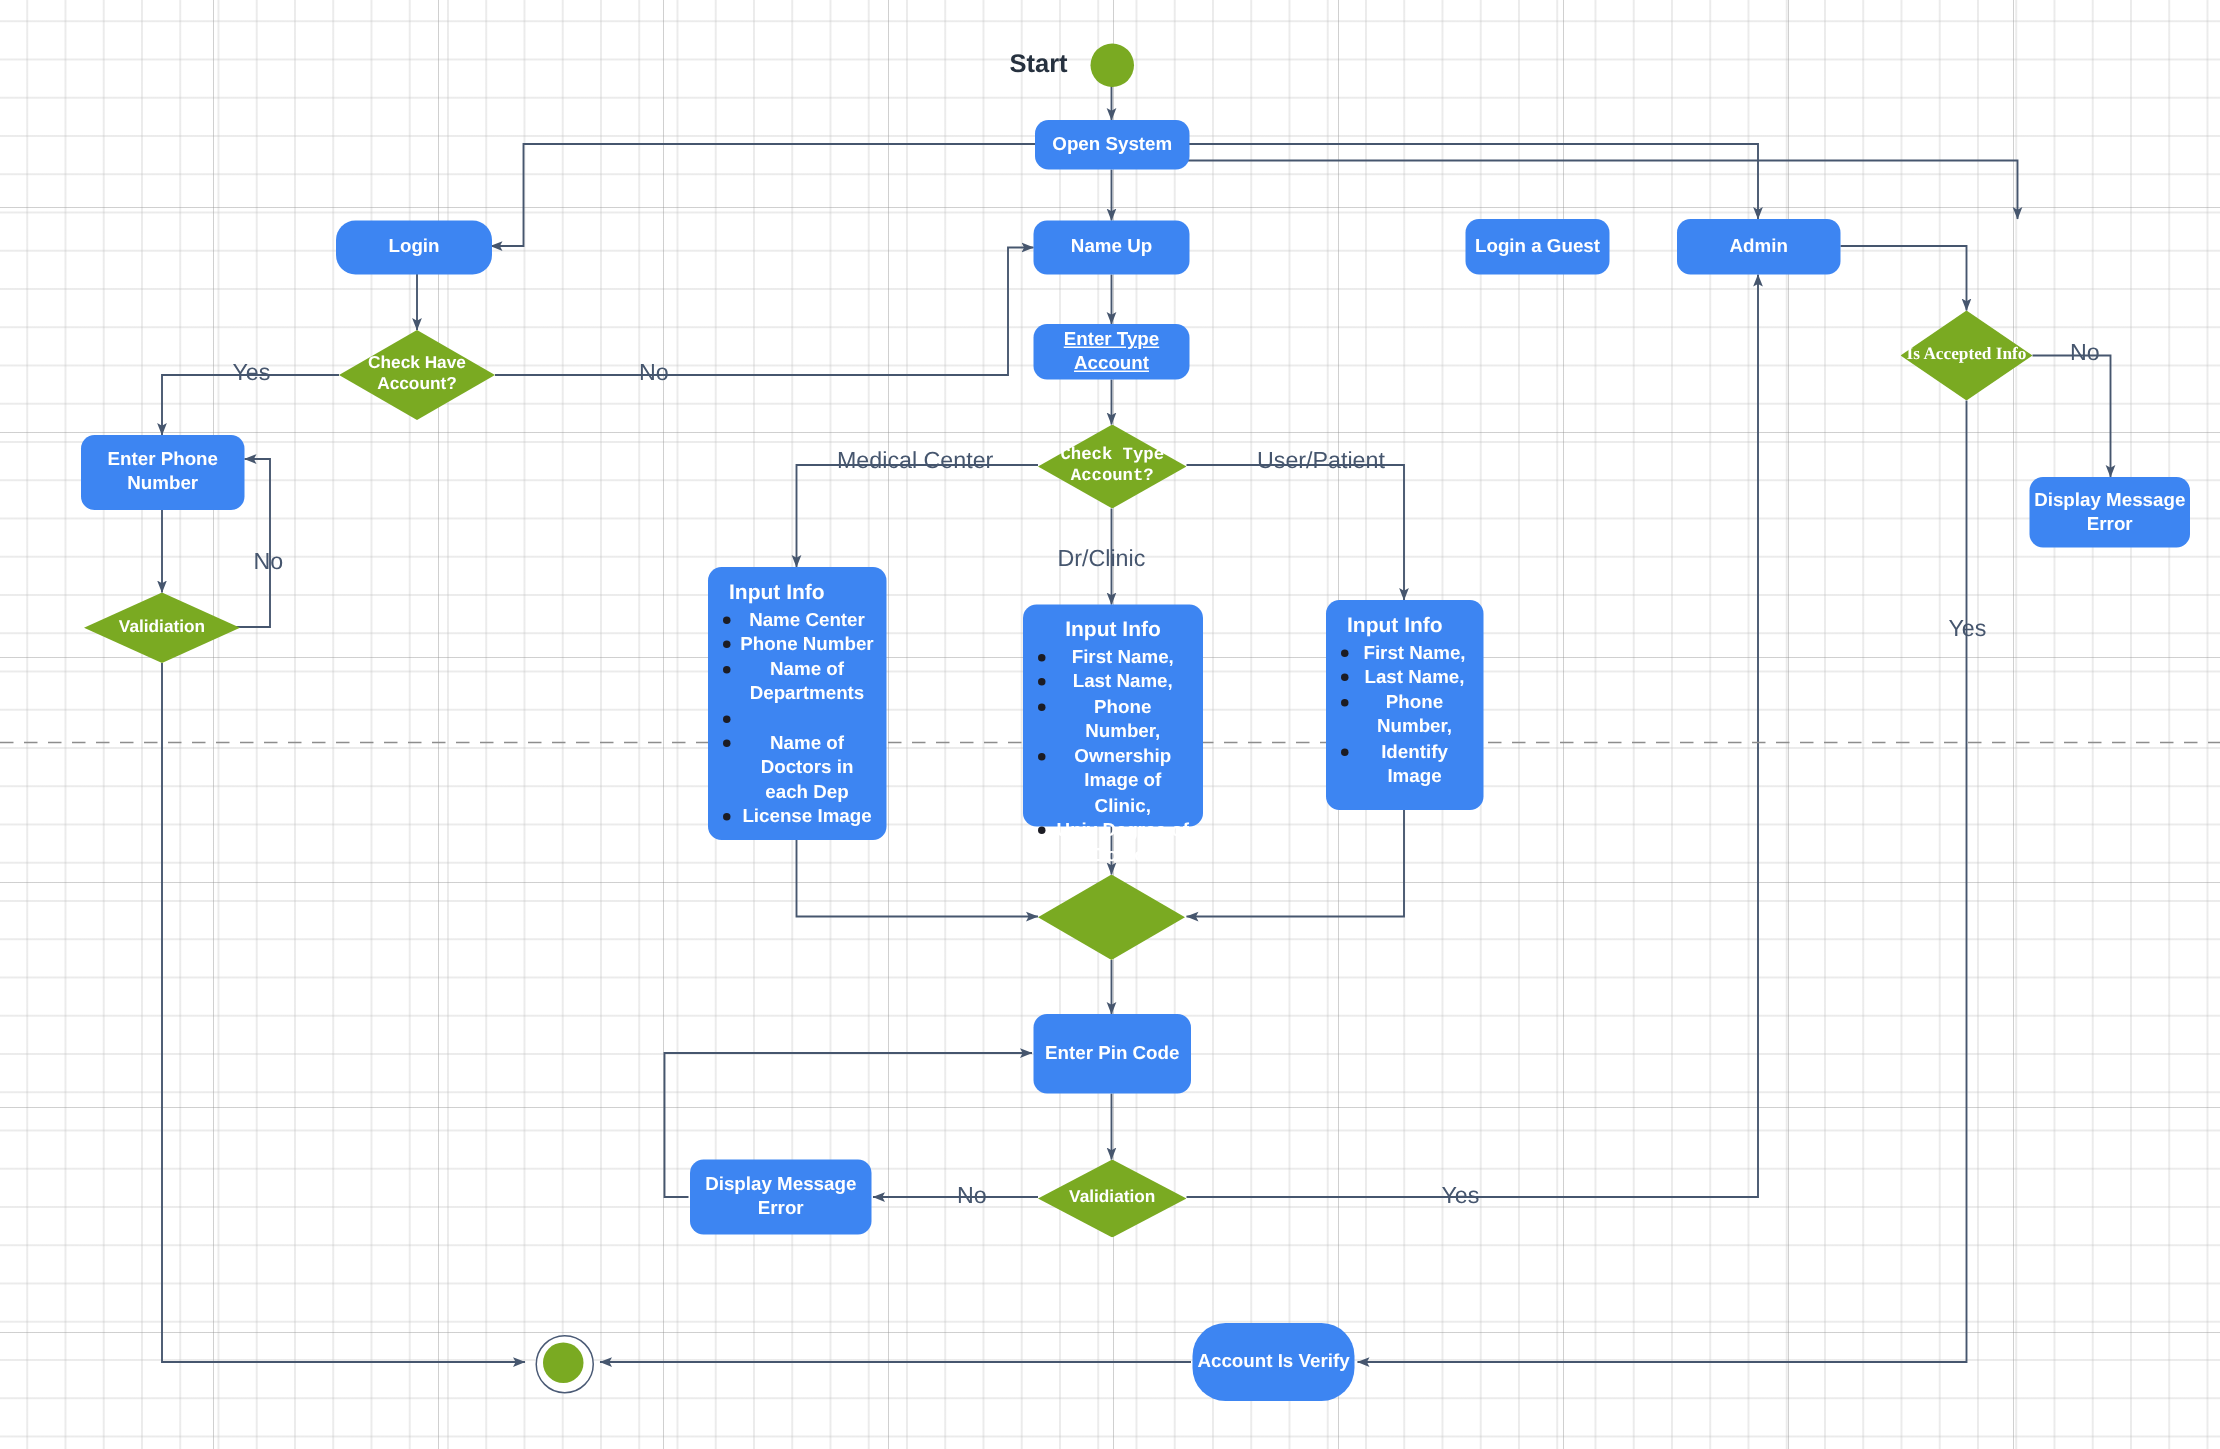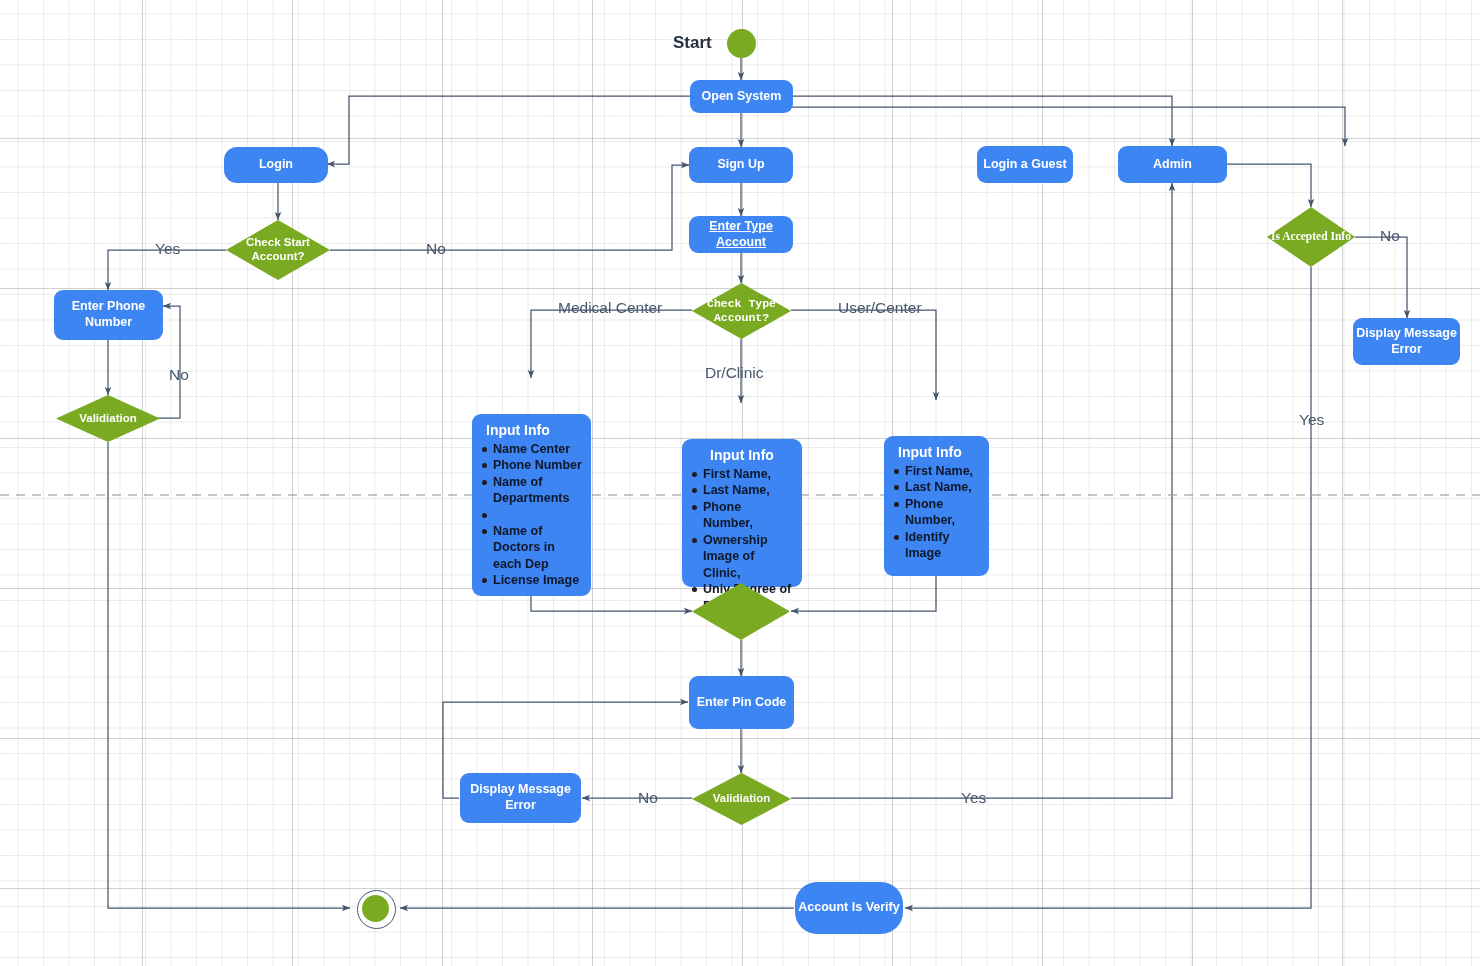--- a/index.html
+++ b/index.html
@@ -31,36 +31,36 @@
     font-weight:bold;
     display:flex;align-items:center;justify-content:center;
     text-align:center;
     line-height:1.25;
     box-shadow:0 0 0 0 rgba(0,0,0,0);
   }
   .proc.list{
     display:block;
     text-align:left;
     padding:8px 8px 6px 8px;
-    margin-top:36px;
   }
   .proc .ttl{
     display:block;font-weight:bold;font-size:14px;
     margin:0 0 1px 6px;color:#ffffff;
   }
   .proc ul{
     list-style:none;margin:0;padding:0;
   }
   .proc ul li{
     position:relative;
     padding-left:13px;
     font-size:12.5px;
     font-weight:bold;
     line-height:1.32;
-    color:#0f172a;
+    color:#ffffff;
+    text-align:center;
   }
   .proc ul li:before{
     content:"";
     position:absolute;left:2px;top:6px;
     width:5px;height:5px;border-radius:50%;
     background:#1c1c24;
   }
   .proc ul li.empty{min-height:16px;}
 
   .dia{
@@ -183,34 +183,34 @@
 
   <div class="node proc" style="left:690px;top:80px;width:103px;height:33px;font-size:12.5px;">
     <span>Open System</span>
   </div>
 
   <div class="node proc" style="left:224px;top:147px;width:104px;height:36px;font-size:12.5px;border-radius:13px;">
     <span>Login</span>
   </div>
 
   <div class="node proc" style="left:689px;top:147px;width:104px;height:36px;font-size:12.5px;">
-    <span>Sign Up</span>
+    <span>Name Up</span>
   </div>
 
   <div class="node proc" style="left:977px;top:146px;width:96px;height:37px;font-size:12.5px;">
     <span>Login a Guest</span>
   </div>
 
   <div class="node proc" style="left:1118px;top:146px;width:109px;height:37px;font-size:12.5px;">
     <span>Admin</span>
   </div>
 
   <div class="node dia" style="left:226px;top:220px;width:104px;height:60px;">
     <span class="dshape"></span>
-    <span class="dlabel">Check Start Account?</span>
+    <span class="dlabel">Check Have Account?</span>
   </div>
 
   <div class="node dia" style="left:1267px;top:207px;width:88px;height:60px;font-family:Liberation Serif, serif;">
     <span class="dshape"></span>
     <span class="dlabel">Is Accepted Info</span>
   </div>
 
   <div class="node proc" style="left:1353px;top:318px;width:107px;height:47px;font-size:12.5px;">
     <span>Display Message Error</span>
   </div>
@@ -291,19 +291,19 @@
   <div class="endnode" style="left:357px;top:890px;width:37px;height:37px;">
     <span class="ring"></span>
     <span class="core"></span>
   </div>
 
   <div class="etext" style="left:155px;top:240px;">Yes</div>
   <div class="etext" style="left:426px;top:240px;">No</div>
   <div class="etext" style="left:169px;top:366px;">No</div>
   <div class="etext" style="left:558px;top:299px;">Medical Center</div>
   <div class="etext" style="left:705px;top:364px;">Dr/Clinic</div>
-  <div class="etext" style="left:838px;top:299px;">User/Center</div>
+  <div class="etext" style="left:838px;top:299px;">User/Patient</div>
   <div class="etext" style="left:1380px;top:227px;">No</div>
   <div class="etext" style="left:1299px;top:411px;">Yes</div>
   <div class="etext" style="left:638px;top:789px;">No</div>
   <div class="etext" style="left:961px;top:789px;">Yes</div>
 
 </div>
 
 </body></html>

